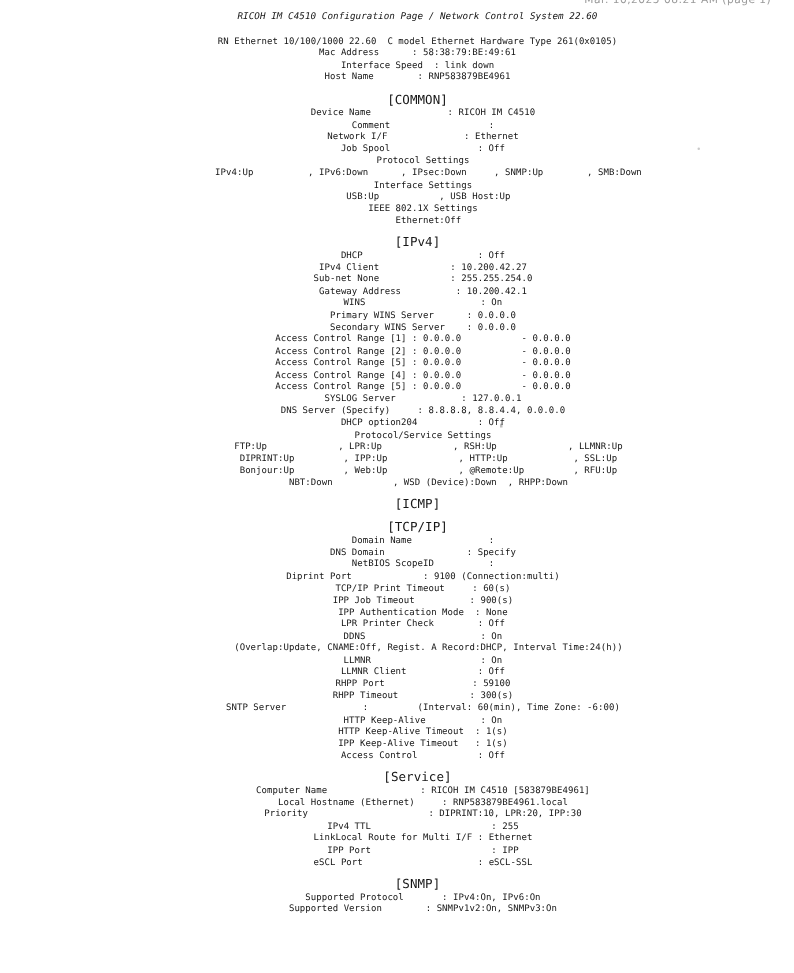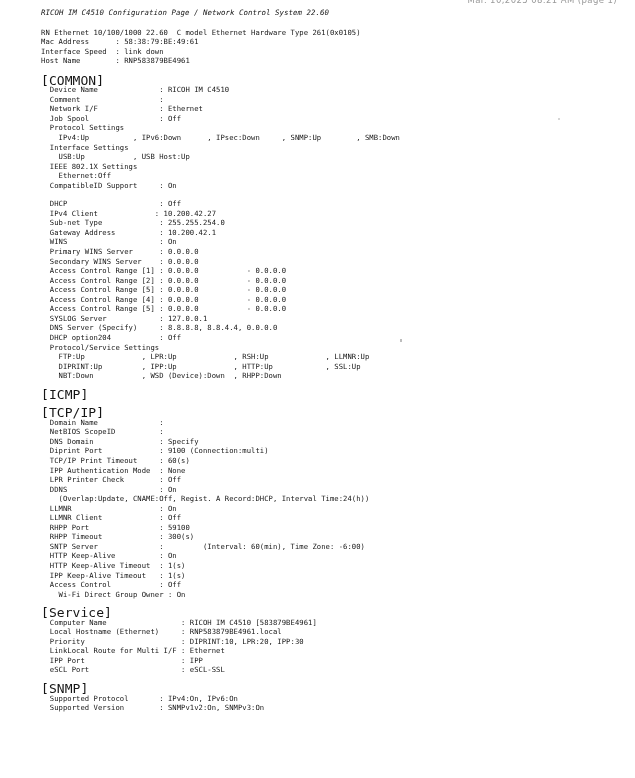--- a/index.html
+++ b/index.html
@@ -15,20 +15,21 @@
     overflow: hidden;
     font-family: "DejaVu Sans Mono", "Liberation Mono", monospace;
     color: #151515;
   }
 
   
   .page {
     position: absolute;
     inset: 0;
     background: #ffffff;
+    text-align: center;
   }
 
   
   .fax-header {
     position: absolute;
     top: -5px;
     right: 18px;
     font-size: 8.5px;
     letter-spacing: 0.4px;
     color: #9a9a9a;
@@ -55,21 +56,21 @@
   
   .ln {
     font-size: 7.2px;
     line-height: 9.55px;
     white-space: pre;
     letter-spacing: 0.05px;
     font-family: "DejaVu Sans Mono", "Liberation Mono", monospace;
     -webkit-font-smoothing: none;
   }
   .title { font-size: 7.4px; line-height: 9.55px; font-style: italic; }
-  .section { font-size: 13px; }
+  .section { font-size: 10px; }
 
   
   .gap-s { height: 9px; }
   .gap-m { height: 10px; }
 </style>
 </head>
 <body>
 
 <div class="page">
 
@@ -99,69 +100,71 @@
         <div class="ln">  Device Name              : RICOH IM C4510</div>
         <div class="ln">  Comment                  :</div>
         <div class="ln">  Network I/F              : Ethernet</div>
         <div class="ln">  Job Spool                : Off</div>
         <div class="ln">  Protocol Settings</div>
         <div class="ln">    IPv4:Up          , IPv6:Down      , IPsec:Down     , SNMP:Up        , SMB:Down</div>
         <div class="ln">  Interface Settings</div>
         <div class="ln">    USB:Up           , USB Host:Up</div>
         <div class="ln">  IEEE 802.1X Settings</div>
         <div class="ln">    Ethernet:Off</div>
-        <div class="ln">  CompatibleID Support     : On</div>
         <div class="gap-s"></div>
+        <div class="ln section">[IPv4]</div>
         <div class="ln">  DHCP                     : Off</div>
         <div class="ln">  IPv4 Client             : 10.200.42.27</div>
-        <div class="ln">  Sub-net Type             : 255.255.254.0</div>
+        <div class="ln">  Sub-net None             : 255.255.254.0</div>
         <div class="ln">  Gateway Address          : 10.200.42.1</div>
         <div class="ln">  WINS                     : On</div>
         <div class="ln">  Primary WINS Server      : 0.0.0.0</div>
         <div class="ln">  Secondary WINS Server    : 0.0.0.0</div>
         <div class="ln">  Access Control Range [1] : 0.0.0.0           - 0.0.0.0</div>
         <div class="ln">  Access Control Range [2] : 0.0.0.0           - 0.0.0.0</div>
         <div class="ln">  Access Control Range [5] : 0.0.0.0           - 0.0.0.0</div>
         <div class="ln">  Access Control Range [4] : 0.0.0.0           - 0.0.0.0</div>
         <div class="ln">  Access Control Range [5] : 0.0.0.0           - 0.0.0.0</div>
         <div class="ln">  SYSLOG Server            : 127.0.0.1</div>
         <div class="ln">  DNS Server (Specify)     : 8.8.8.8, 8.8.4.4, 0.0.0.0</div>
         <div class="ln">  DHCP option204           : Off</div>
         <div class="ln">  Protocol/Service Settings</div>
         <div class="ln">    FTP:Up             , LPR:Up             , RSH:Up             , LLMNR:Up</div>
         <div class="ln">    DIPRINT:Up         , IPP:Up             , HTTP:Up            , SSL:Up</div>
+        <div class="ln">    Bonjour:Up         , Web:Up             , @Remote:Up         , RFU:Up</div>
         <div class="ln">    NBT:Down           , WSD (Device):Down  , RHPP:Down</div>
         <div class="gap-s"></div>
         <div class="ln section">[ICMP]</div>
         <div class="gap-s"></div>
         <div class="ln section">[TCP/IP]</div>
         <div class="ln">  Domain Name              :</div>
+        <div class="ln">  DNS Domain               : Specify</div>
         <div class="ln">  NetBIOS ScopeID          :</div>
-        <div class="ln">  DNS Domain               : Specify</div>
         <div class="ln">  Diprint Port             : 9100 (Connection:multi)</div>
         <div class="ln">  TCP/IP Print Timeout     : 60(s)</div>
+        <div class="ln">  IPP Job Timeout          : 900(s)</div>
         <div class="ln">  IPP Authentication Mode  : None</div>
         <div class="ln">  LPR Printer Check        : Off</div>
         <div class="ln">  DDNS                     : On</div>
         <div class="ln">    (Overlap:Update, CNAME:Off, Regist. A Record:DHCP, Interval Time:24(h))</div>
         <div class="ln">  LLMNR                    : On</div>
         <div class="ln">  LLMNR Client             : Off</div>
         <div class="ln">  RHPP Port                : 59100</div>
         <div class="ln">  RHPP Timeout             : 300(s)</div>
         <div class="ln">  SNTP Server              :         (Interval: 60(min), Time Zone: -6:00)</div>
         <div class="ln">  HTTP Keep-Alive          : On</div>
         <div class="ln">  HTTP Keep-Alive Timeout  : 1(s)</div>
         <div class="ln">  IPP Keep-Alive Timeout   : 1(s)</div>
         <div class="ln">  Access Control           : Off</div>
-        <div class="ln">    Wi-Fi Direct Group Owner : On</div>
         <div class="gap-s"></div>
         <div class="ln section">[Service]</div>
         <div class="ln">  Computer Name                 : RICOH IM C4510 [583879BE4961]</div>
         <div class="ln">  Local Hostname (Ethernet)     : RNP583879BE4961.local</div>
         <div class="ln">  Priority                      : DIPRINT:10, LPR:20, IPP:30</div>
+        <div class="ln">  IPv4 TTL                      : 255</div>
         <div class="ln">  LinkLocal Route for Multi I/F : Ethernet</div>
         <div class="ln">  IPP Port                      : IPP</div>
         <div class="ln">  eSCL Port                     : eSCL-SSL</div>
         <div class="gap-s"></div>
         <div class="ln section">[SNMP]</div>
         <div class="ln">  Supported Protocol       : IPv4:On, IPv6:On</div>
         <div class="ln">  Supported Version        : SNMPv1v2:On, SNMPv3:On</div>
       </div>
 
   </div>

